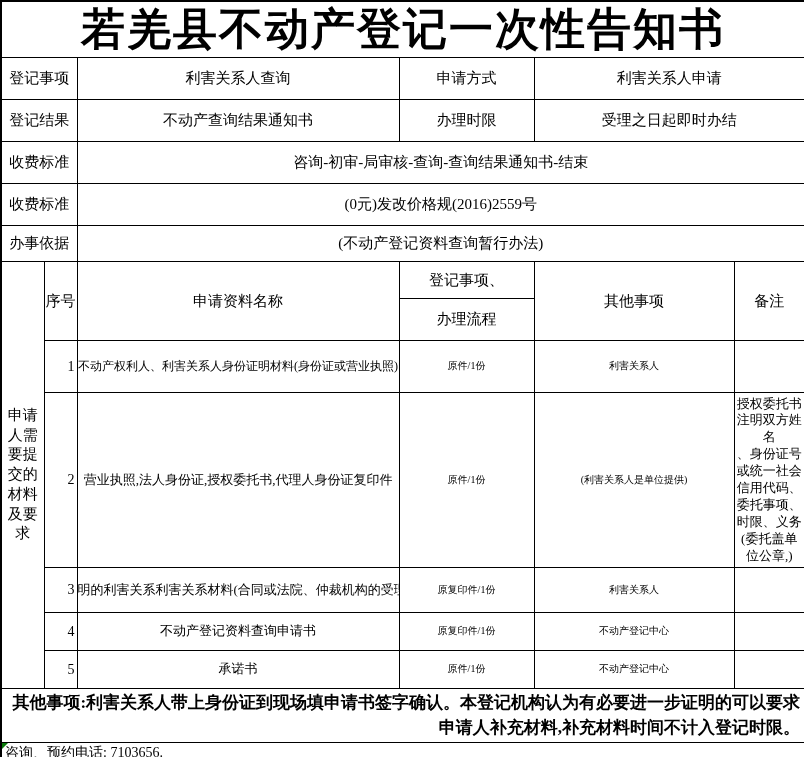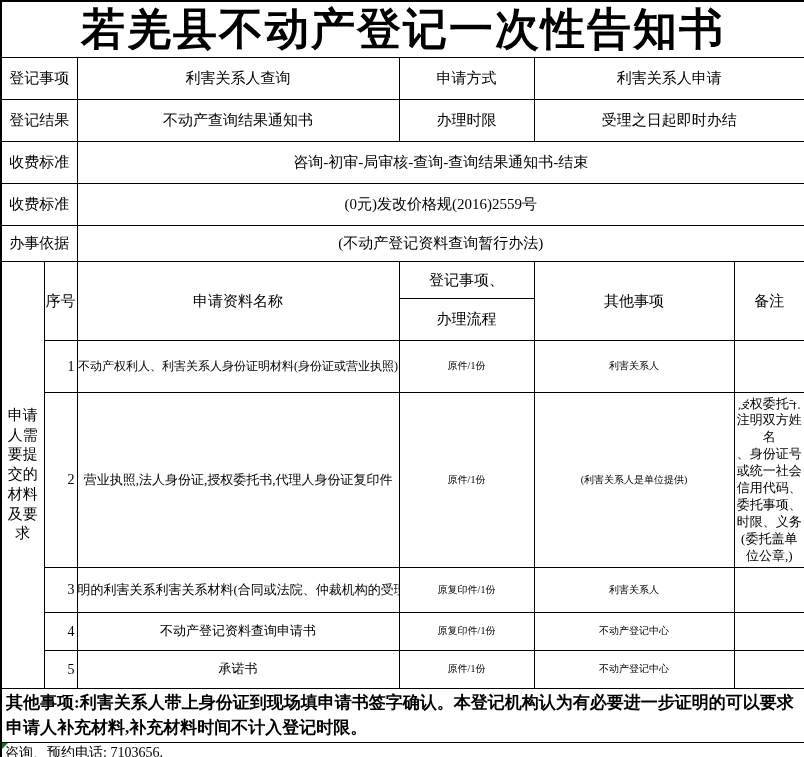--- a/index.html
+++ b/index.html
@@ -47,24 +47,23 @@
     line-height:1.32;
     word-break:break-all;
     padding:0 5px;
   }
   td.remark{
     font-size:13px;
     line-height:1.3;
     word-break:break-all;
     white-space:pre-wrap;
     padding:0 1px;
-    border-radius:30px;
   }
   td.other{
-    text-align:left;
+    text-align:right;
     font-weight:bold;
     font-size:17px;
     line-height:1.45;
     padding:2px 4px;
   }
   td.phone{
     text-align:left;
     font-size:14px;
     padding-left:3px;
     position:relative;

